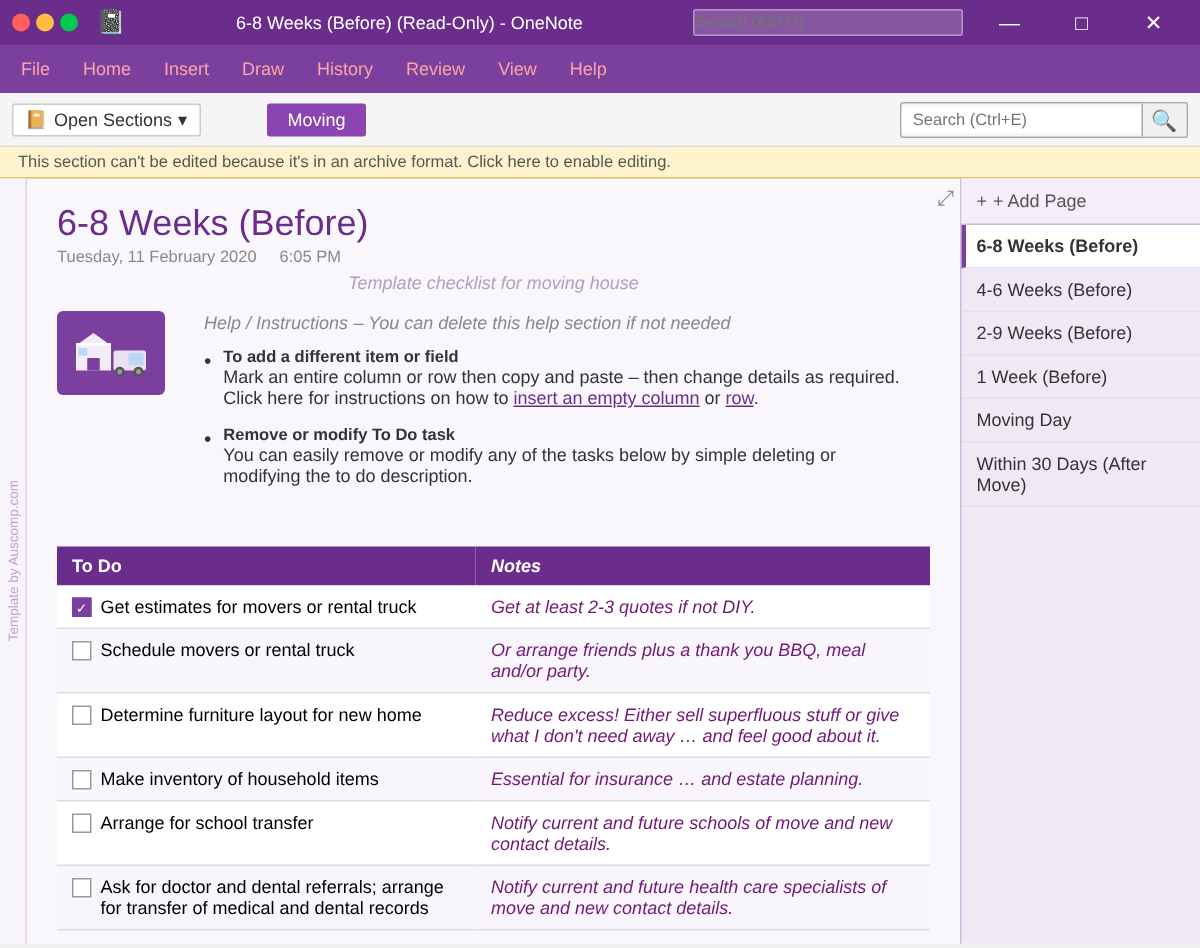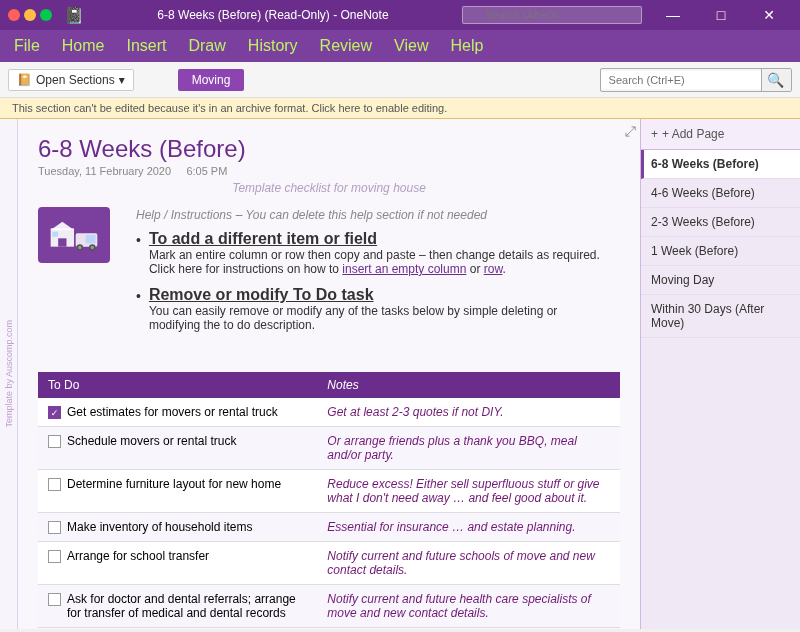--- a/index.html
+++ b/index.html
@@ -19,21 +19,21 @@
     .titlebar-btn { width: 12px; height: 12px; border-radius: 50%; border: none; cursor: pointer; }
     .btn-min { background: #ffbd44; }
     .btn-max { background: #00ca4e; }
     .btn-close { background: #ff605c; }
     .titlebar-title { flex: 1; text-align: center; font-size: 12px; }
     .titlebar-search {
       background: rgba(255,255,255,0.2);
       border: 1px solid rgba(255,255,255,0.4);
       border-radius: 2px;
       color: white;
-      padding: 2px 22px;
+      padding: 2px 0;
       font-size: 11px;
       width: 180px;
     }
     .titlebar-winbtns { display: flex; gap: 2px; margin-left: 8px; }
     .win-btn {
       width: 46px; height: 30px;
       background: transparent;
       border: none;
       color: white;
       font-size: 14px;
@@ -44,23 +44,23 @@
     
     .menubar {
       background: #7b3f9e;
       height: 32px;
       display: flex;
       align-items: center;
       padding: 0 4px;
       gap: 2px;
     }
     .menu-item {
-      color: #bef264;
+      color: #fca5a5;
       padding: 4px 10px;
-      font-size: 16px;
+      font-size: 12px;
       cursor: pointer;
       border-radius: 2px;
     }
 
     
     .navbar {
       background: #f5f5f5;
       height: 36px;
       display: flex;
       align-items: center;
@@ -196,21 +196,21 @@
       font-style: italic;
       font-size: 12px;
     }
     .help-item {
       display: flex;
       gap: 8px;
       margin-bottom: 10px;
     }
     .bullet { color: #333; font-size: 14px; margin-top: 2px; }
     .help-item-content { font-size: 12px; color: #333; }
-    .help-item-content strong { font-size: 16px; text-decoration: underline; }
+    .help-item-content strong { font-size: 11px; }
     .help-item-content a { color: #6b2d8b; text-decoration: underline; }
     .truck-box {
       width: 72px; height: 56px;
       background: #7b3f9e;
       display: flex; align-items: center; justify-content: center;
       border-radius: 4px;
       margin-right: 16px;
     }
     .truck-svg { width: 50px; height: 40px; }
 
@@ -218,21 +218,21 @@
     .todo-table {
       width: 100%;
       border-collapse: collapse;
       font-size: 12px;
     }
     .todo-table th {
       background: #6b2d8b;
       color: white;
       padding: 6px 10px;
       text-align: left;
-      font-weight: 400;
+      font-weight: 700;
     }
     .todo-table td {
       padding: 7px 10px;
       border-bottom: 1px solid #ddd;
       vertical-align: top;
     }
     .todo-table tr:nth-child(even) td { background: #f9f5fc; }
     .todo-table tr:nth-child(odd) td { background: white; }
     .todo-col { width: 48%; }
     .notes-col { width: 52%; color: #701a75; font-style: italic; }
@@ -458,20 +458,20 @@
   </div>
 
   <div class="right-sidebar">
     <div class="add-page-btn">
       <span>+</span>
       <span>+ Add Page</span>
     </div>
     <div class="page-list" id="page-list">
     <div class="page-item active">6-8 Weeks (Before)</div>
         <div class="page-item">4-6 Weeks (Before)</div>
-        <div class="page-item">2-3 Weeks (Before)</div>
+        <div class="page-item">2-9 Weeks (Before)</div>
         <div class="page-item">1 Week (Before)</div>
         <div class="page-item">Moving Day</div>
         <div class="page-item">Within 30 Days (After Move)</div>
       </div>
   </div>
 
 </div>
 
 </body></html>

